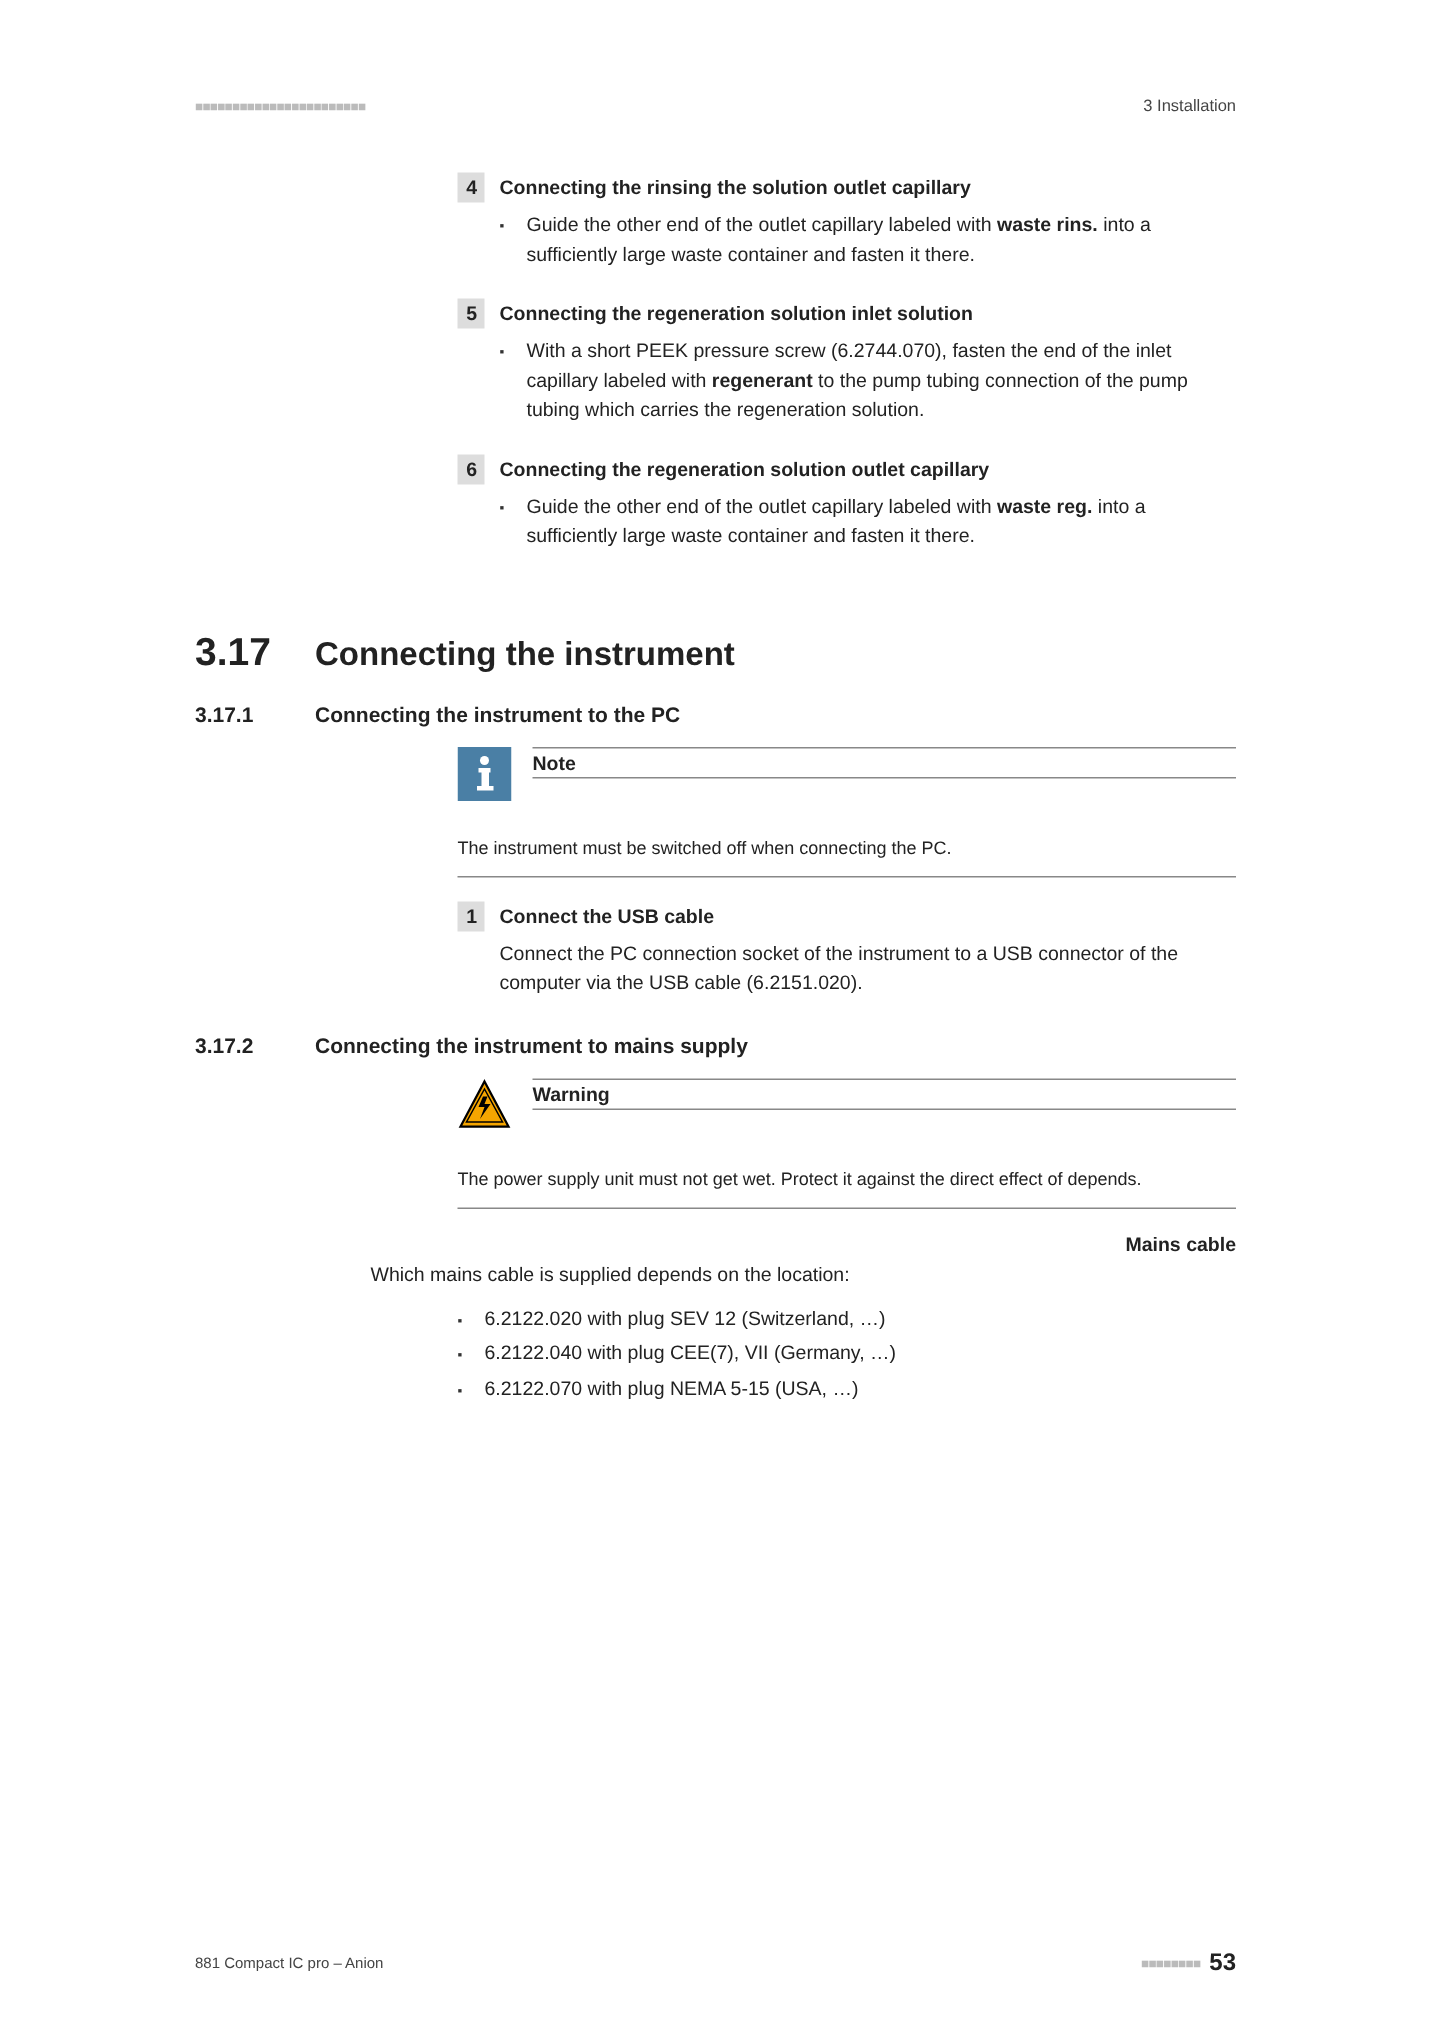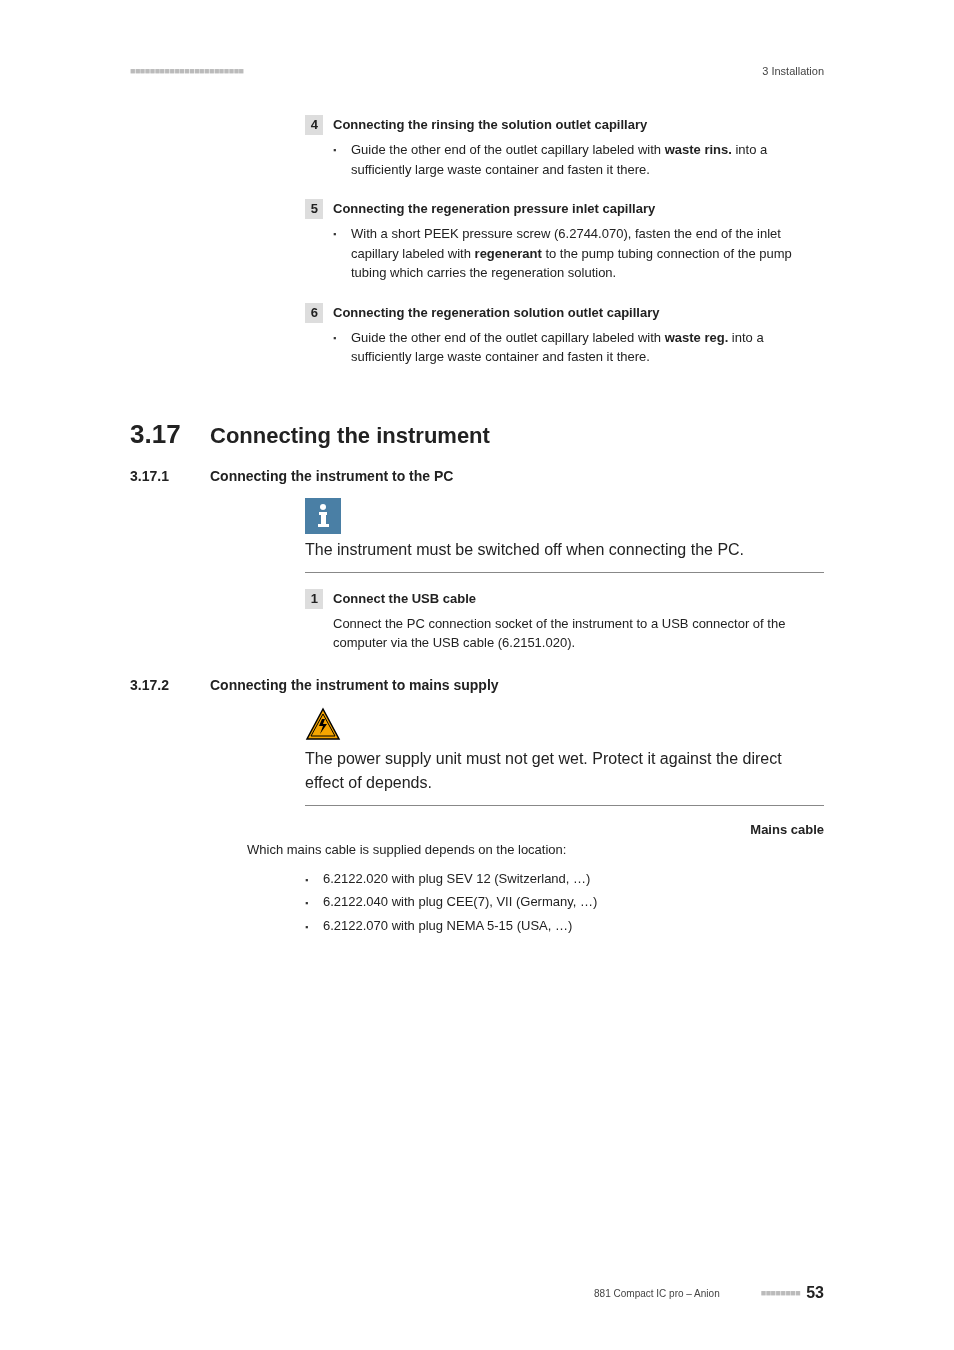--- a/index.html
+++ b/index.html
@@ -129,22 +129,22 @@
     }
     .callout-title {
       font-weight: bold;
       font-size: 13px;
       border-top: 1px solid #888;
       border-bottom: 1px solid #888;
       padding: 2px 0;
       margin-bottom: 2px;
     }
     .callout-body {
-      margin-top: 4px;
-      font-size: 16px;
+      margin-top: 22px;
+      font-size: 12px;
       line-height: 1.5;
       border-bottom: 1px solid #888;
       padding-bottom: 10px;
     }
     .h3-text {
       font-weight: bold;
       font-size: 13px;
       margin-left: 175px;
       margin-bottom: 3px;
       margin-top: 6px;
@@ -169,27 +169,26 @@
     .cable-list li::before {
       content: "▪";
       position: absolute;
       left: -18px;
       color: #333;
       font-size: 9px;
       top: 5px;
     }
     .footer-row {
       position: absolute;
-      bottom: 48px;
+      bottom: 32px;
       left: 130px;
       right: 130px;
       display: flex;
-      justify-content: flex-end;
+      justify-content: space-between;
       align-items: center;
-      gap: 41px;
     }
     .footer-left {
       font-size: 10px;
       color: #444;
     }
     .footer-right {
       display: flex;
       align-items: center;
       gap: 6px;
     }
@@ -220,21 +219,21 @@
     <div class="step-title">Connecting the rinsing the solution outlet capillary</div>
   </div>
   <ul class="step-body">
     <li><span>Guide the other end of the outlet capillary labeled with </span><b>waste rins.</b><span> into a sufficiently large waste container and fasten it there.</span></li>
   </ul>
 </div>
 
 <div class="step-block">
   <div class="step-row">
     <div class="step-num">5</div>
-    <div class="step-title">Connecting the regeneration pressure inlet capillary</div>
+    <div class="step-title">Connecting the regeneration solution inlet solution</div>
   </div>
   <ul class="step-body">
     <li><span>With a short PEEK pressure screw (6.2744.070), fasten the end of the inlet capillary labeled with </span><b>regenerant</b><span> to the pump tubing connection of the pump tubing which carries the regeneration solution.</span></li>
   </ul>
 </div>
 
 <div class="step-block">
   <div class="step-row">
     <div class="step-num">6</div>
     <div class="step-title">Connecting the regeneration solution outlet capillary</div>
@@ -256,20 +255,23 @@
 
 <div class="callout-block">
   <div class="callout-head">
     <svg class="callout-icon" viewBox="0 0 36 36">
       <rect x="0" y="0" width="36" height="36" fill="#4a7fa5"></rect>
       <circle cx="18" cy="9" r="3" fill="#fff"></circle>
       <rect x="14" y="14" width="8" height="3" fill="#fff"></rect>
       <rect x="16" y="14" width="5" height="14" fill="#fff"></rect>
       <rect x="13" y="26" width="11" height="3" fill="#fff"></rect>
     </svg>
+    <div class="callout-title-wrap">
+      <div class="callout-title">Note</div>
+    </div>
   </div>
   <div class="callout-body">The instrument must be switched off when connecting the PC.</div>
 </div>
 
 <div class="step-block">
   <div class="step-row">
     <div class="step-num">1</div>
     <div class="step-title">Connect the USB cable</div>
   </div>
   <div class="step-body-plain">Connect the PC connection socket of the instrument to a USB connector of the computer via the USB cable (6.2151.020).</div>
@@ -280,20 +282,23 @@
   <div class="h2-text">Connecting the instrument to mains supply</div>
 </div>
 
 <div class="callout-block">
   <div class="callout-head">
     <svg class="callout-icon" viewBox="0 0 36 36">
       <polygon points="18,2 34,32 2,32" fill="#f5a500" stroke="#000" stroke-width="1.5"></polygon>
       <polygon points="18,7 30,29 6,29" fill="none" stroke="#000" stroke-width="1"></polygon>
       <path d="M 17 12 L 14 19 L 18 19 L 15 27 L 22 17 L 18 17 L 20 12 Z" fill="#000"></path>
     </svg>
+    <div class="callout-title-wrap">
+      <div class="callout-title">Warning</div>
+    </div>
   </div>
   <div class="callout-body">The power supply unit must not get wet. Protect it against the direct effect of depends.</div>
 </div>
 
 <div class="h3-text">Mains cable</div>
 <div class="body-text">Which mains cable is supplied depends on the location:</div>
 <ul class="cable-list">
   <li>6.2122.020 with plug SEV 12 (Switzerland, …)</li>
   <li>6.2122.040 with plug CEE(7), VII (Germany, …)</li>
   <li>6.2122.070 with plug NEMA 5-15 (USA, …)</li>

